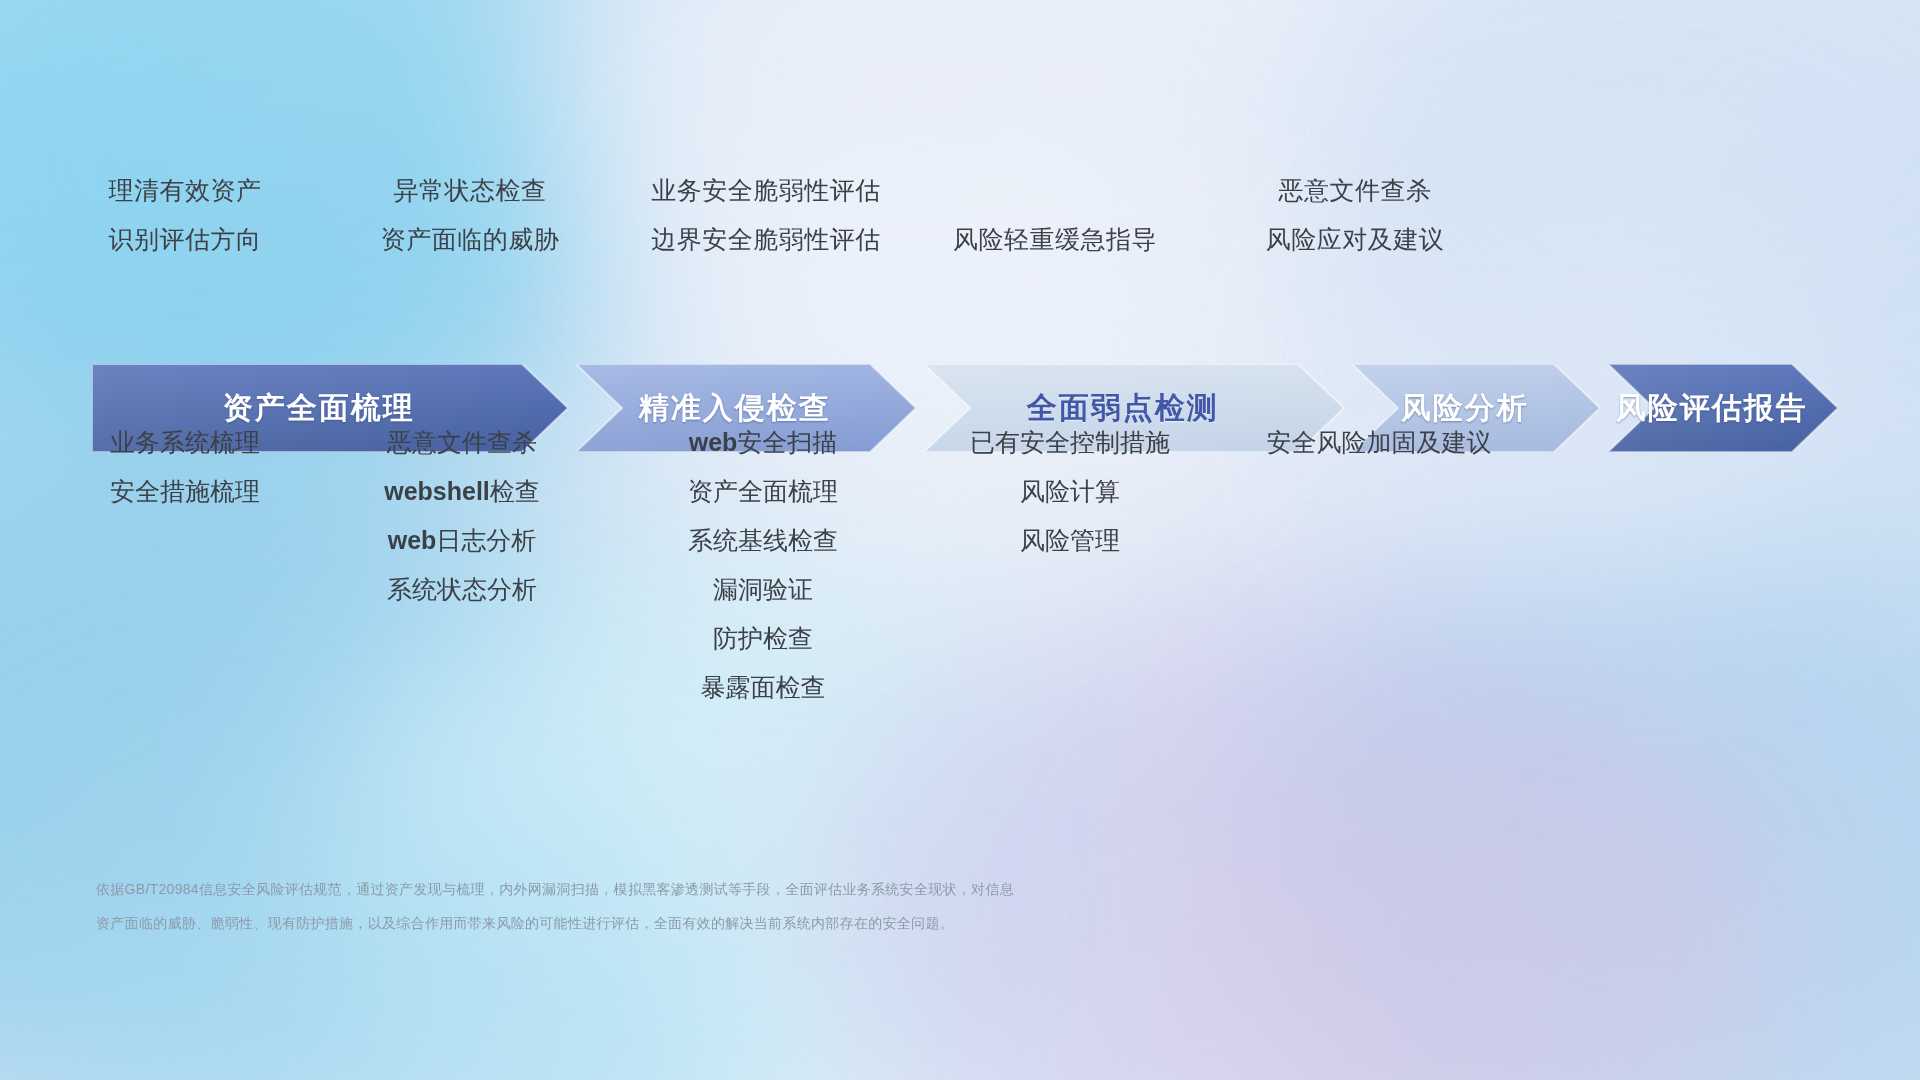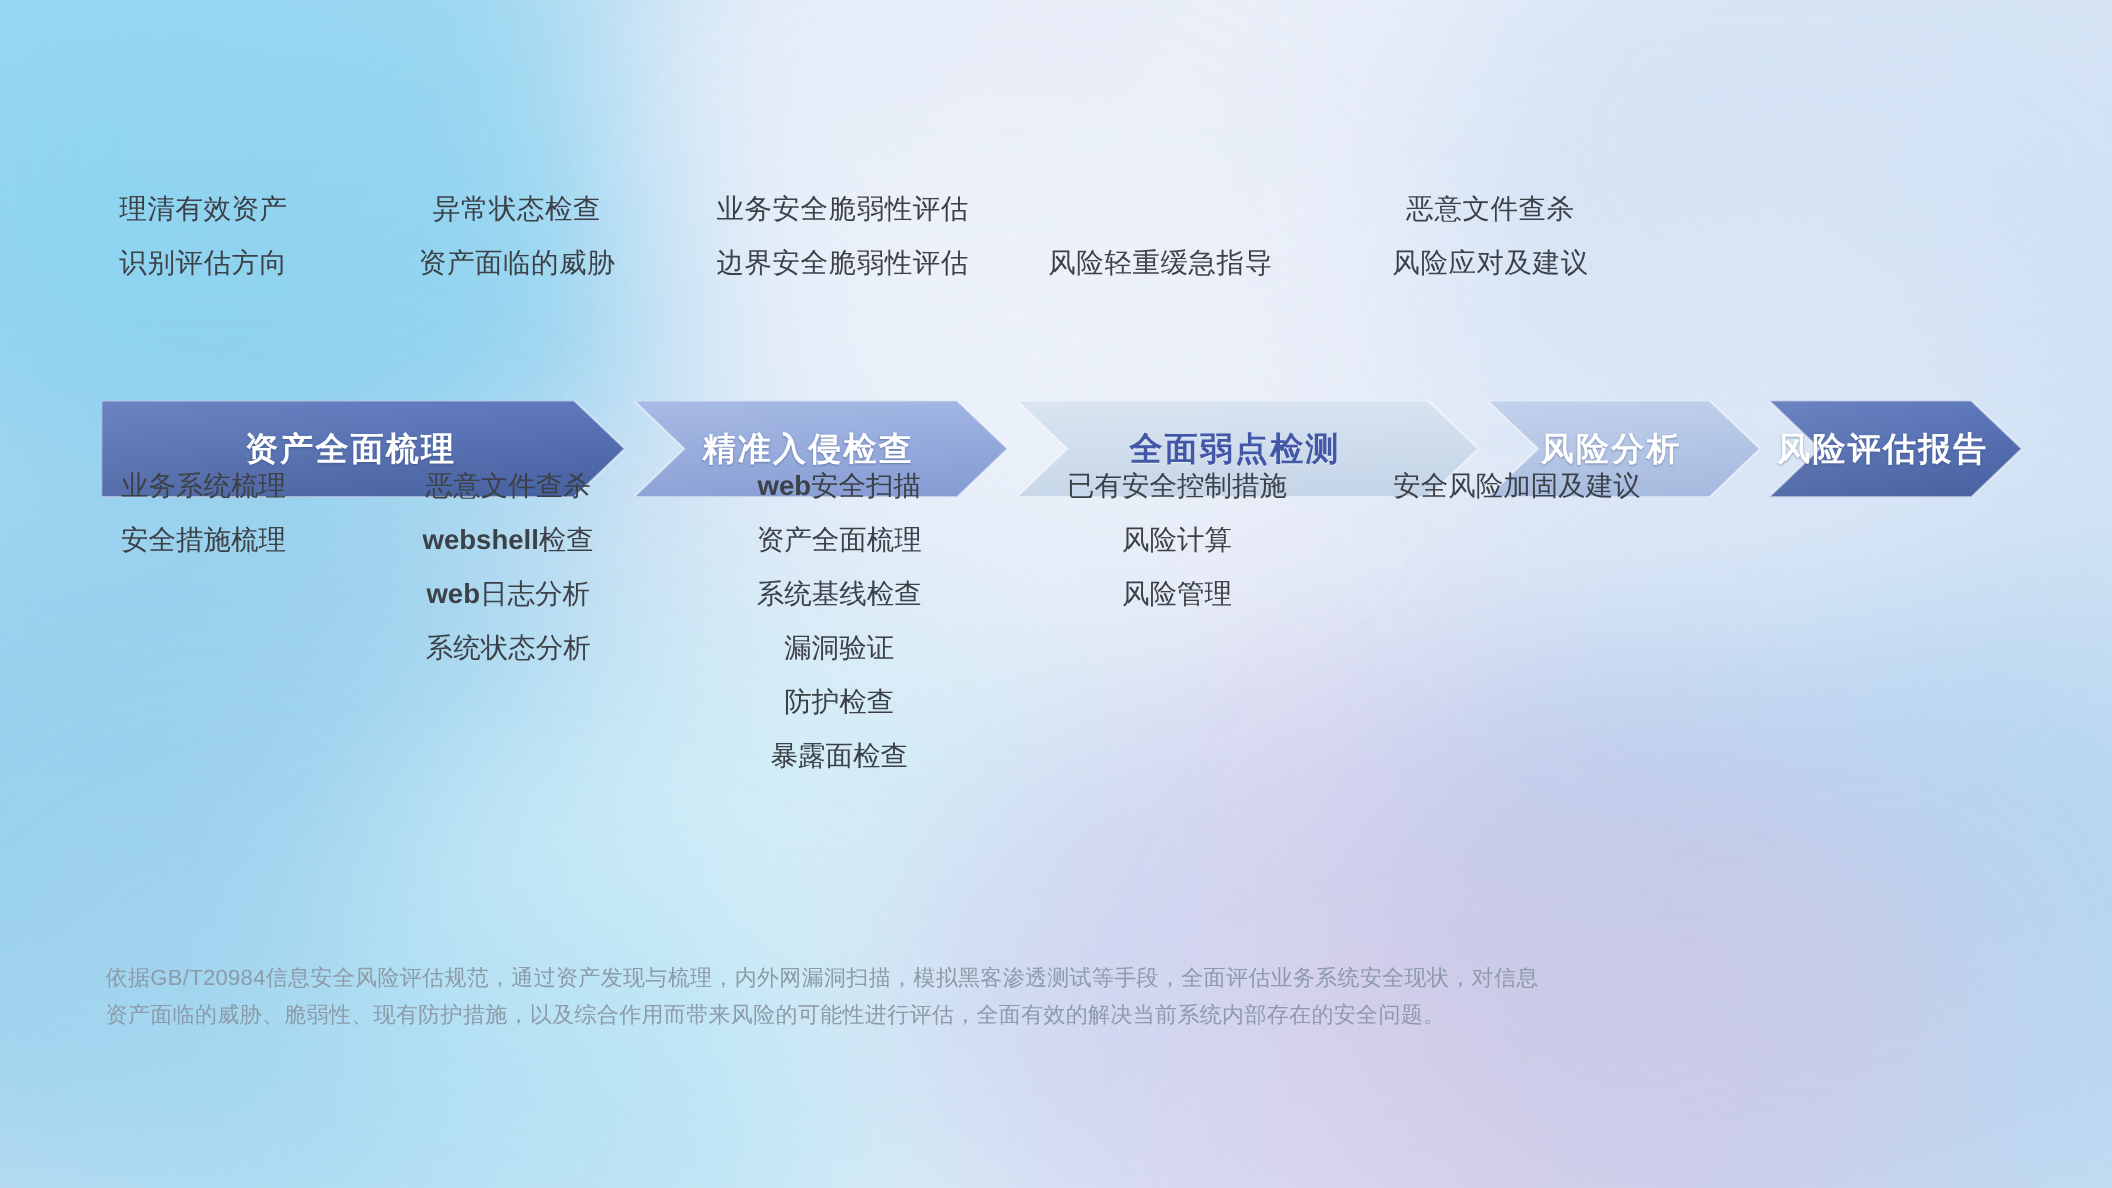--- a/index.html
+++ b/index.html
@@ -44,21 +44,21 @@
     text-shadow:0 1px 2px rgba(40,60,110,.45);margin-left:12px;}
 
   
   .bot-group{position:absolute;color:#3c4148;font-size:25px;line-height:49px;
     text-align:center;white-space:nowrap;}
   .bot-line{display:block;}
   .bot-line b{font-weight:bold;}
 
   
   #footer{position:absolute;left:96px;top:872px;width:1560px;
-    color:#8d9aa8;font-size:20px;line-height:34px;letter-spacing:.3px;}
+    color:#8d9aa8;font-size:14px;line-height:34px;letter-spacing:.3px;}
   #footer .fl{display:block;}
 </style>
 </head>
 <body>
 
 <div id="bg">
   <div id="bg-base"></div>
   <div class="blob" id="bg-b1"></div>
   <div class="blob" id="bg-b2"></div>
   <div class="blob" id="bg-b3"></div>

